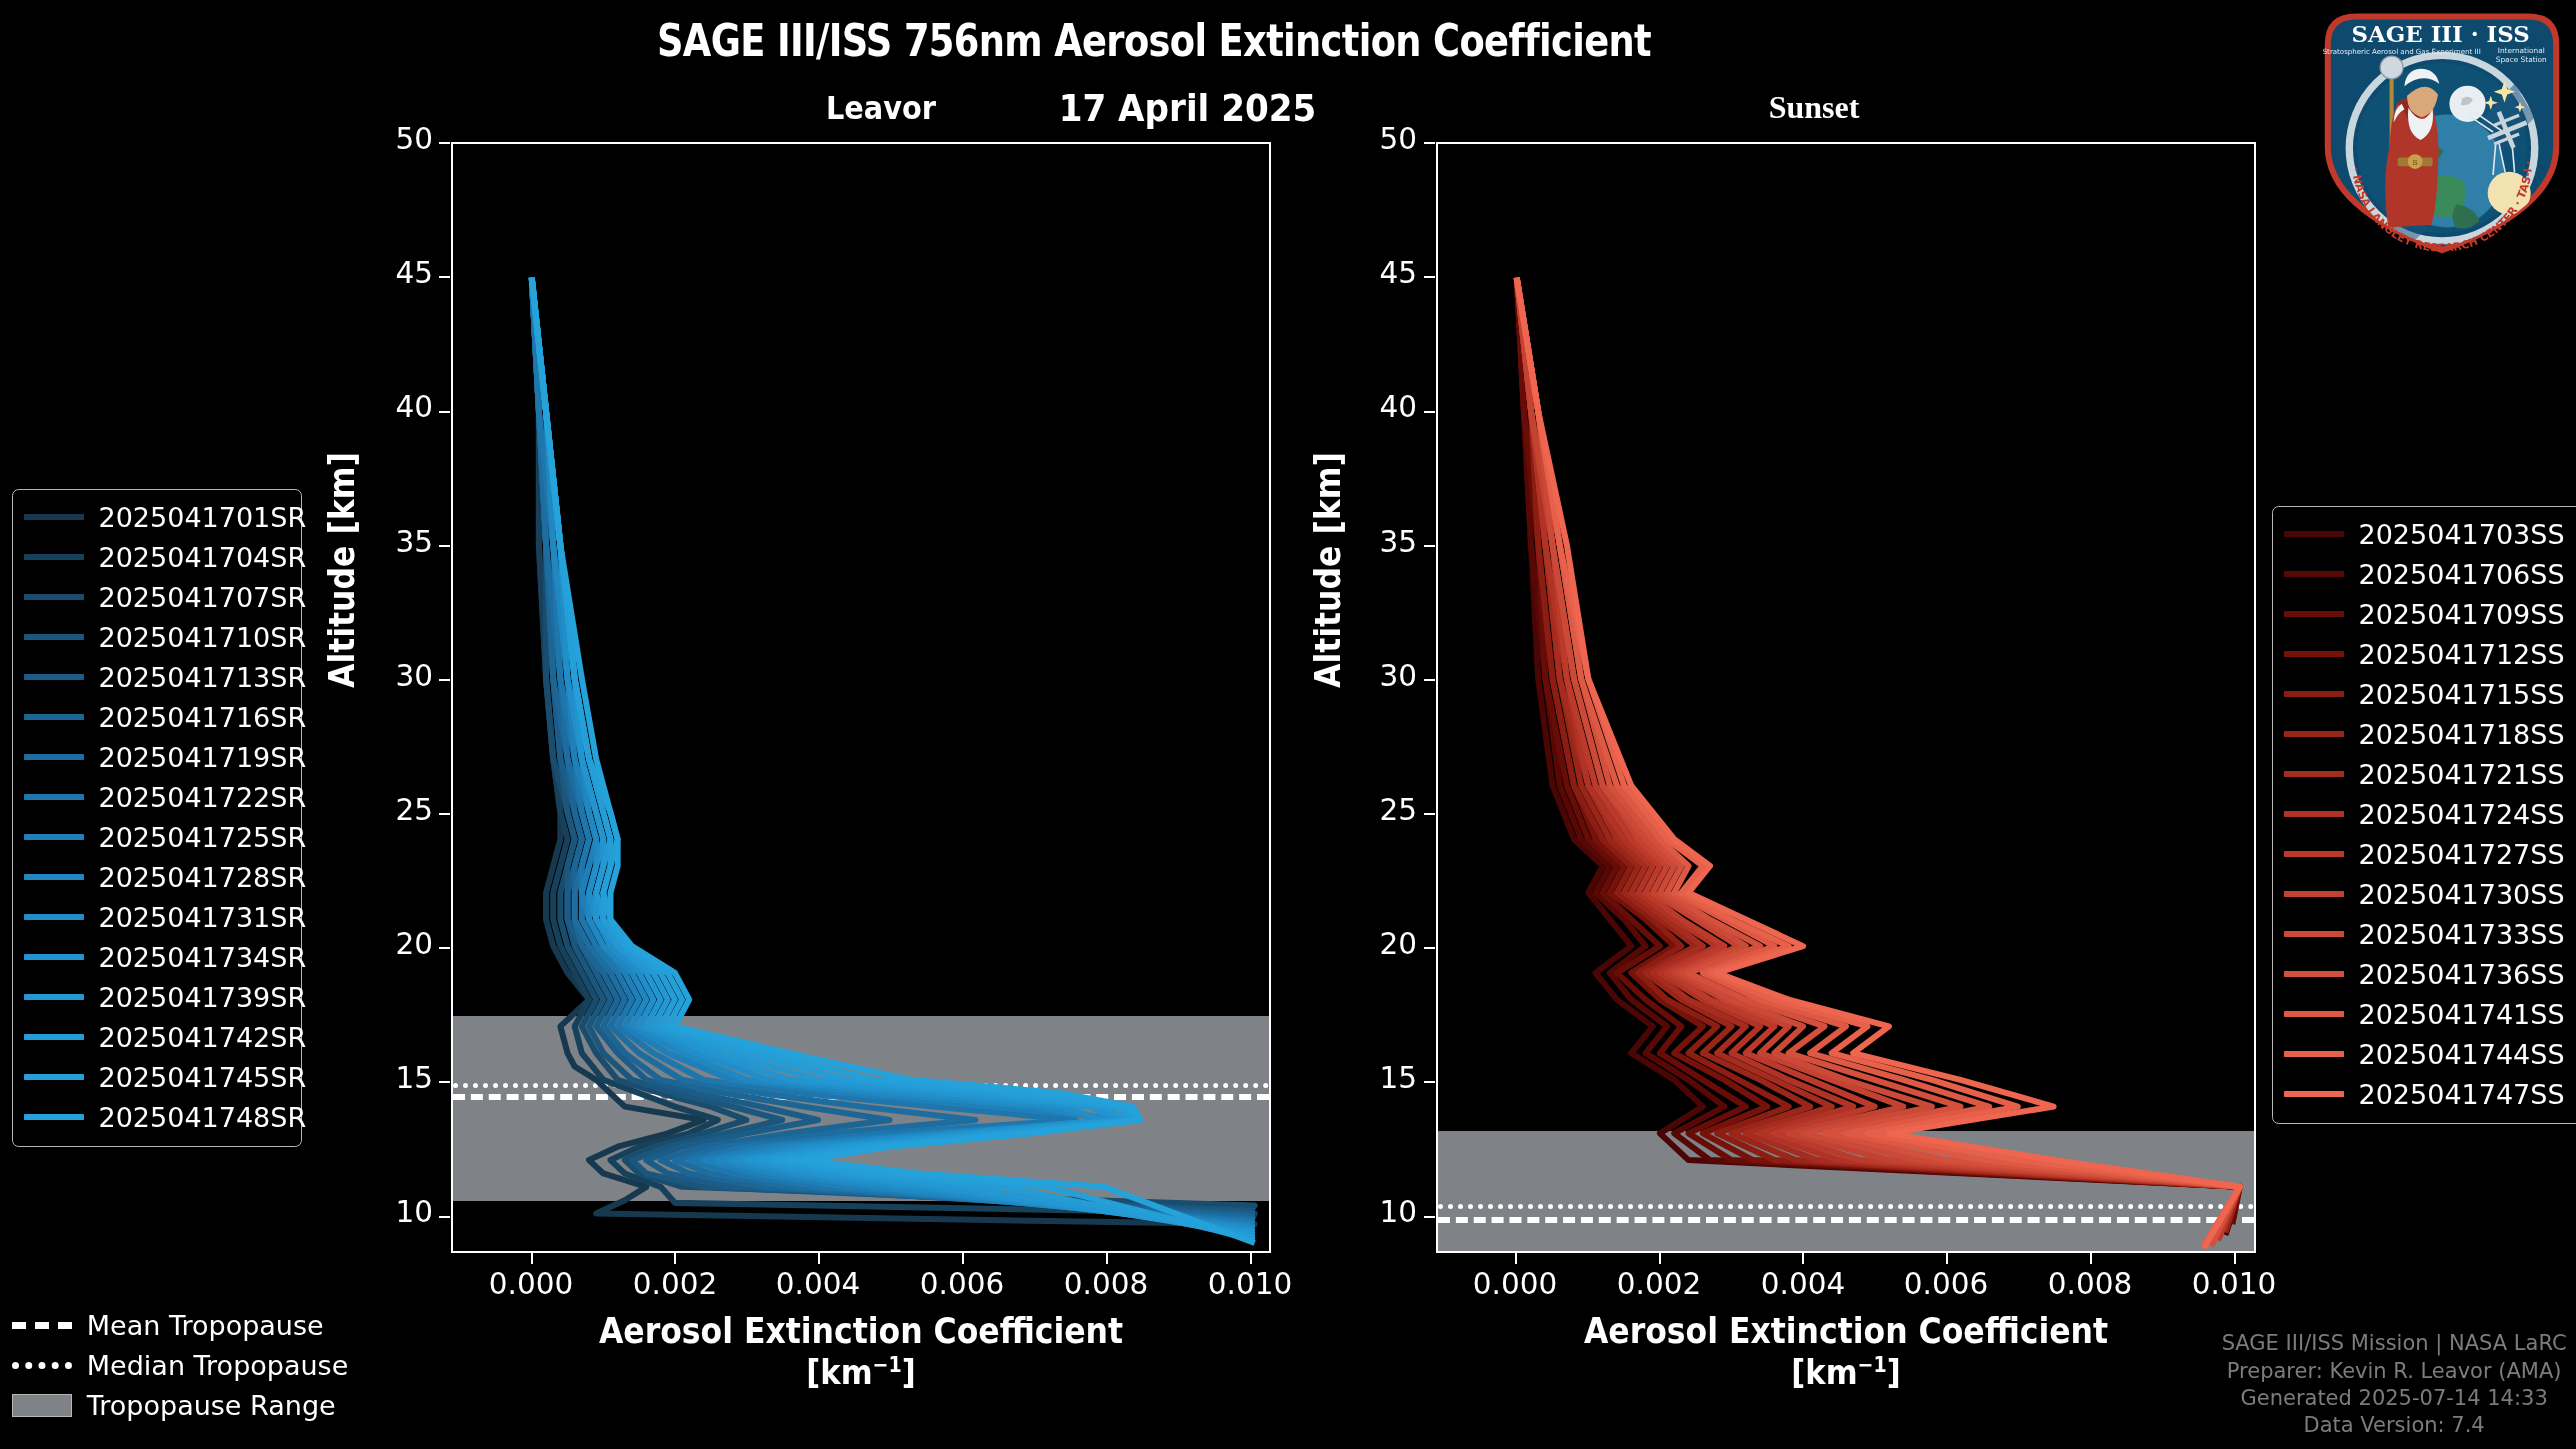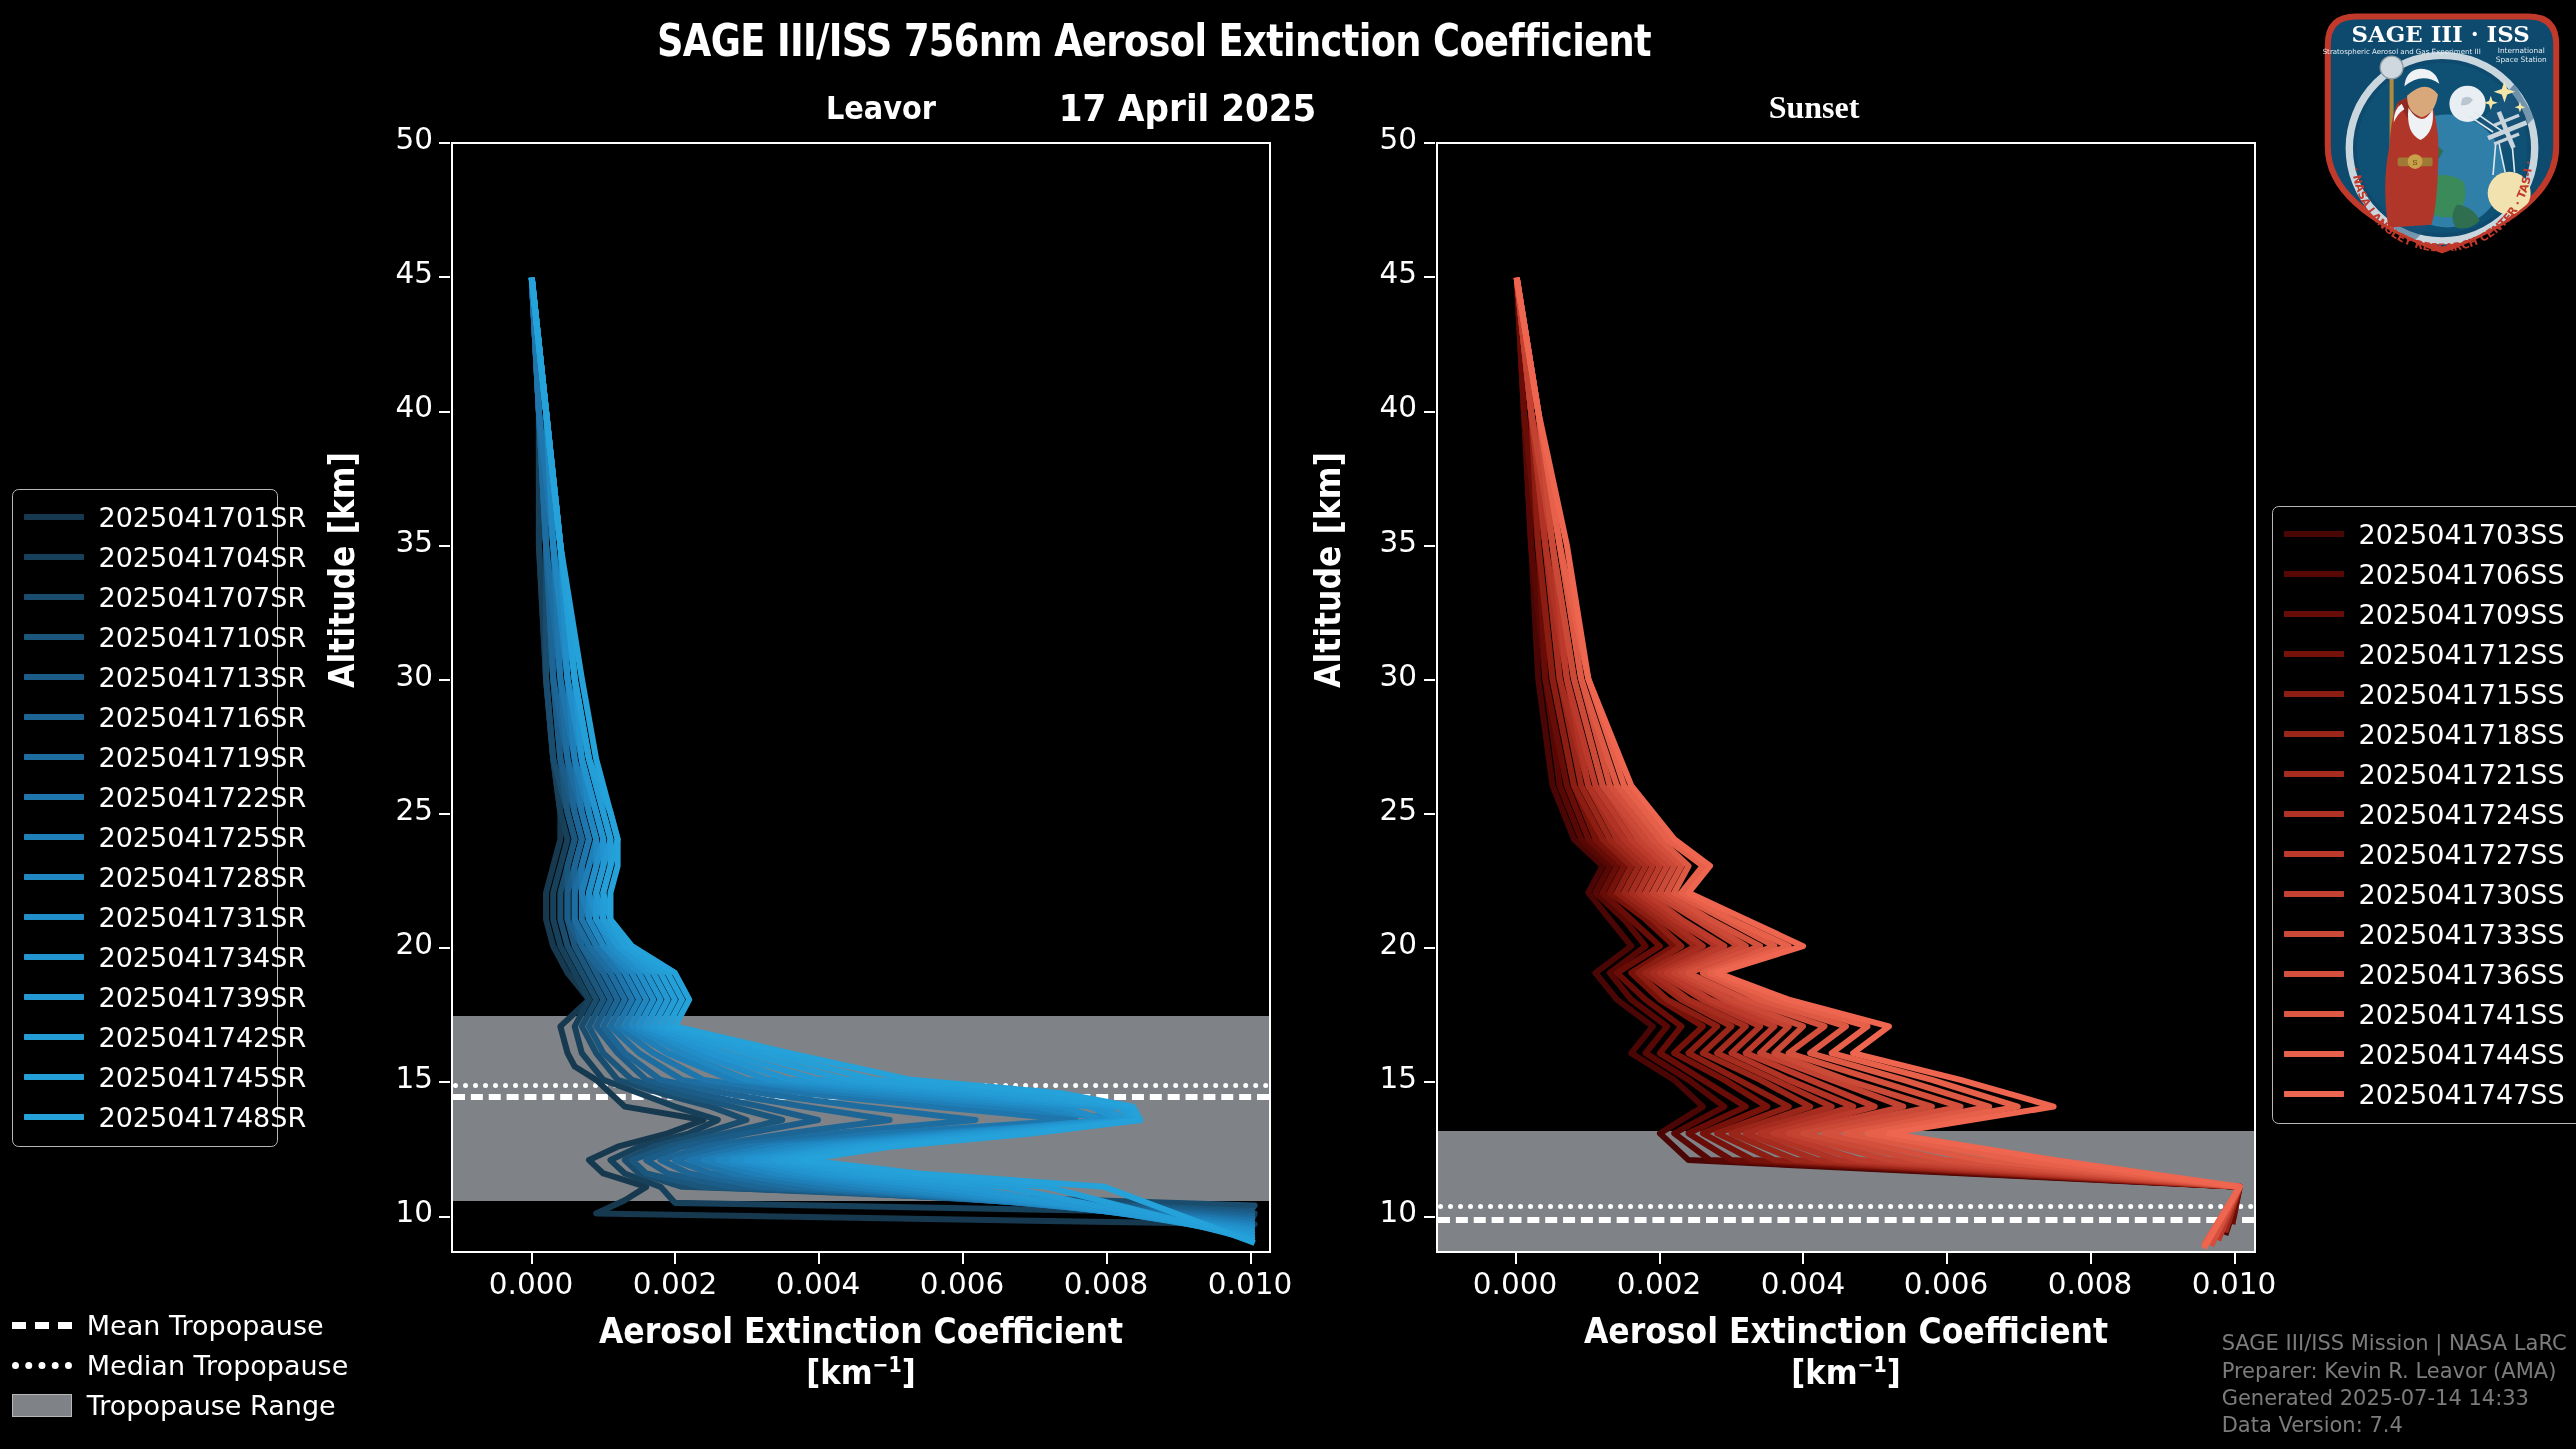--- a/index.html
+++ b/index.html
@@ -84,40 +84,40 @@
   #xlabel-sunset  { left: 1436px; top: 1311px; }
   .unit { font-size: 34px; }
   .unit sup { font-size: 0.62em; }
 
   
   .legend-box {
     position: absolute; background: #000;
     border: 1.3px solid #b7b7b7; border-radius: 6.7px;
     padding: 7.4px 10.7px 8.7px 10.7px;
   }
-  #legend-sunrise { left: 12px; top: 489px; width: 266px; }
+  #legend-sunrise { left: 12px; top: 489px; width: 290px; }
   #legend-sunset  { left: 2272px; top: 506px; width: 312px; }
   .legend-row { display: flex; align-items: center; height: 40px; }
   .legend-swatch { width: 60px; height: 6px; flex: 0 0 60px; border-radius: 0.7px; }
   .legend-text {
     color: #ffffff; font-size: 27px; margin-left: 14.8px; white-space: nowrap;
     font-family: "DejaVu Sans", sans-serif;
   }
   #legend-sunset .legend-row { justify-content: flex-start; }
 
   
   #legend-tropo { position: absolute; left: 12px; top: 1305px; width: 349px; }
   #legend-tropo .legend-row { height: 40px; }
   .sw-dash   { width: 60px; height: 0; border-top: 7.4px dashed #fff; flex: 0 0 60px; }
   .sw-dot    { width: 60px; height: 0; border-top: 7.4px dotted #fff; flex: 0 0 60px; }
   .sw-patch  { width: 60px; height: 23px; background: #7f8387; border: 1.3px solid #b7b7b7; flex: 0 0 60px; }
 
   
   #credits {
-    position: absolute; right: 9.4px; bottom: 9.4px; text-align: left;
+    position: absolute; right: 9.4px; bottom: 9.4px; text-align: center;
     color: #7c7c7c; font-size: 21px; line-height: 1.30;
     font-family: "DejaVu Sans", sans-serif;
   }
 
   
   #patch { position: absolute; left: 2313px; top: 2.7px; width: 258px; height: 258px; }
   #patch svg { display: block; }
 </style>
 </head>
 <body>

